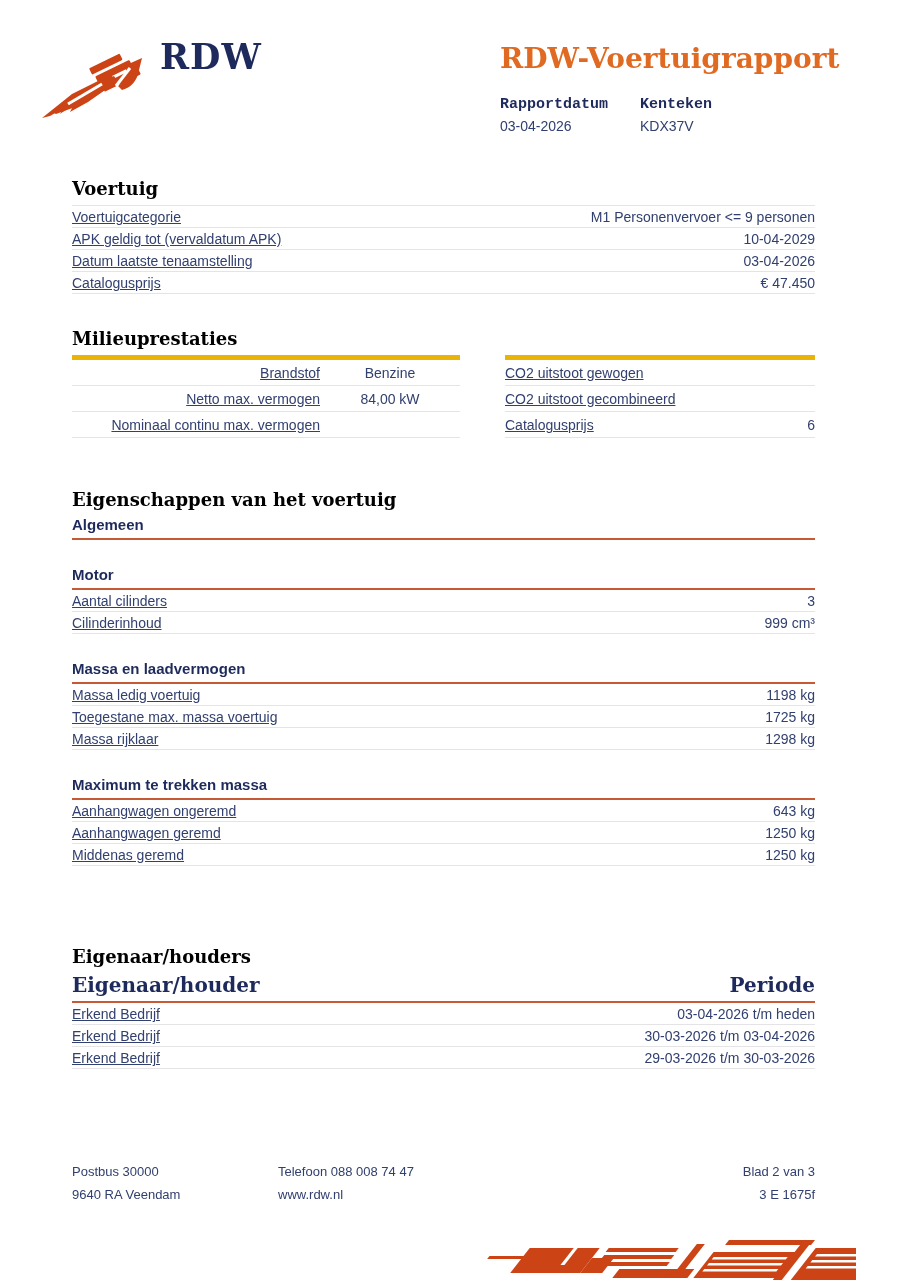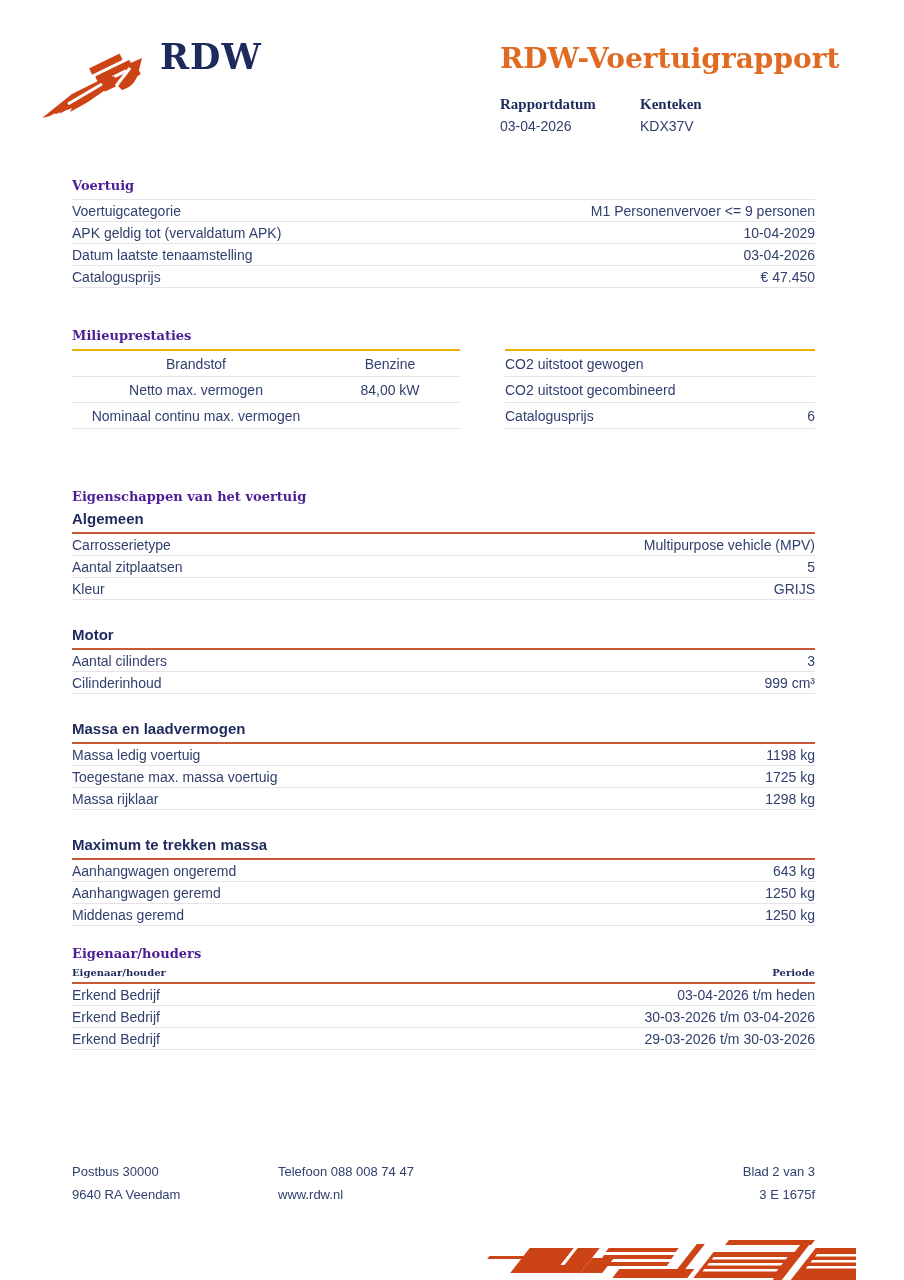--- a/index.html
+++ b/index.html
@@ -23,64 +23,64 @@
   .doc-title{
     position:absolute;left:500px;top:42px;
     font-family:"DejaVu Serif", serif;font-weight:bold;
     font-size:28px;color:#e06a22;white-space:nowrap;
   }
   .report-meta{
     position:absolute;left:500px;top:96px;
     display:grid;grid-template-columns:140px auto;grid-column-gap:0;
   }
   .meta-label{
-    font-family:Liberation Serif, serif;font-weight:bold;
+    font-family:Liberation Mono, monospace;font-weight:bold;
     font-size:15px;color:#1e2a5c;padding-bottom:5px;
   }
   .meta-value{font-size:14px;color:#32406f;}
   
   .sec{position:absolute;left:72px;width:743px;}
   .sec-title{
     font-family:"DejaVu Serif", serif;font-weight:bold;
-    font-size:13px;color:#4c1d95;margin:0 0 6px 0;
+    font-size:18px;color:#000000;margin:0 0 6px 0;
   }
   .rows{border-top:1px solid #e4e4e6;}
   .rows.no-top{border-top:none;}
   .row{
     display:flex;justify-content:space-between;align-items:baseline;
     border-bottom:1px solid #e4e4e6;
     padding:3px 0 2px;font-size:14px;line-height:16px;
   }
-  .cell-label{text-align:center;}
+  .cell-label{text-align:right;text-decoration:underline;}
   .cell-value{white-space:nowrap;}
   
   .mrow{
     display:grid;grid-template-columns:388px 45px 310px;
     font-size:14px;line-height:16px;
   }
   .mrow .half{
     border-bottom:1px solid #e4e4e6;
     padding:5px 0 4px;
     display:flex;justify-content:space-between;align-items:baseline;
   }
   .mrow .lhalf .mid{width:140px;text-align:center;}
   .mrow .lhalf .cell-label{width:248px;}
-  .mtop{border-top:2px solid #eab308;}
+  .mtop{border-top:5px solid #eab308;}
   
   .sub{margin-top:26px;}
   .sub-title{
     font-family:"Liberation Sans", sans-serif;font-weight:bold;
     font-size:15px;color:#1e2a5c;margin:0;
     padding-bottom:5px;border-bottom:2px solid #c65a35;
   }
   
   .own-head{
     display:flex;justify-content:space-between;align-items:baseline;
     font-family:"DejaVu Serif", serif;font-weight:bold;
-    font-size:10px;color:#1e2a5c;
+    font-size:20px;color:#1e2a5c;
     padding-bottom:4px;border-bottom:2px solid #c65a35;
   }
   
   .footer{
     position:absolute;left:72px;top:1166px;width:743px;
     display:grid;grid-template-columns:206px 1fr auto;
     font-size:13px;color:#32406f;
   }
   .footer .fline{padding-bottom:12px;line-height:11px;}
   .footer .fcol-right{text-align:right;}
@@ -180,34 +180,20 @@
         </div>
       </div>
     </div>
   </div>
 
   <div class="sec" style="top:489px;">
     <h2 class="sec-title">Eigenschappen van het voertuig</h2>
 
     <div>
       <h3 class="sub-title">Algemeen</h3>
-      <div class="rows no-top">
-        <div class="row">
-          <span class="cell-label">Carrosserietype</span>
-          <span class="cell-value">Multipurpose vehicle (MPV)</span>
-        </div>
-        <div class="row">
-          <span class="cell-label">Aantal zitplaatsen</span>
-          <span class="cell-value">5</span>
-        </div>
-        <div class="row">
-          <span class="cell-label">Kleur</span>
-          <span class="cell-value">GRIJS</span>
-        </div>
-      </div>
     </div>
 
     <div class="sub">
       <h3 class="sub-title">Motor</h3>
       <div class="rows no-top">
         <div class="row">
           <span class="cell-label">Aantal cilinders</span>
           <span class="cell-value">3</span>
         </div>
         <div class="row">

